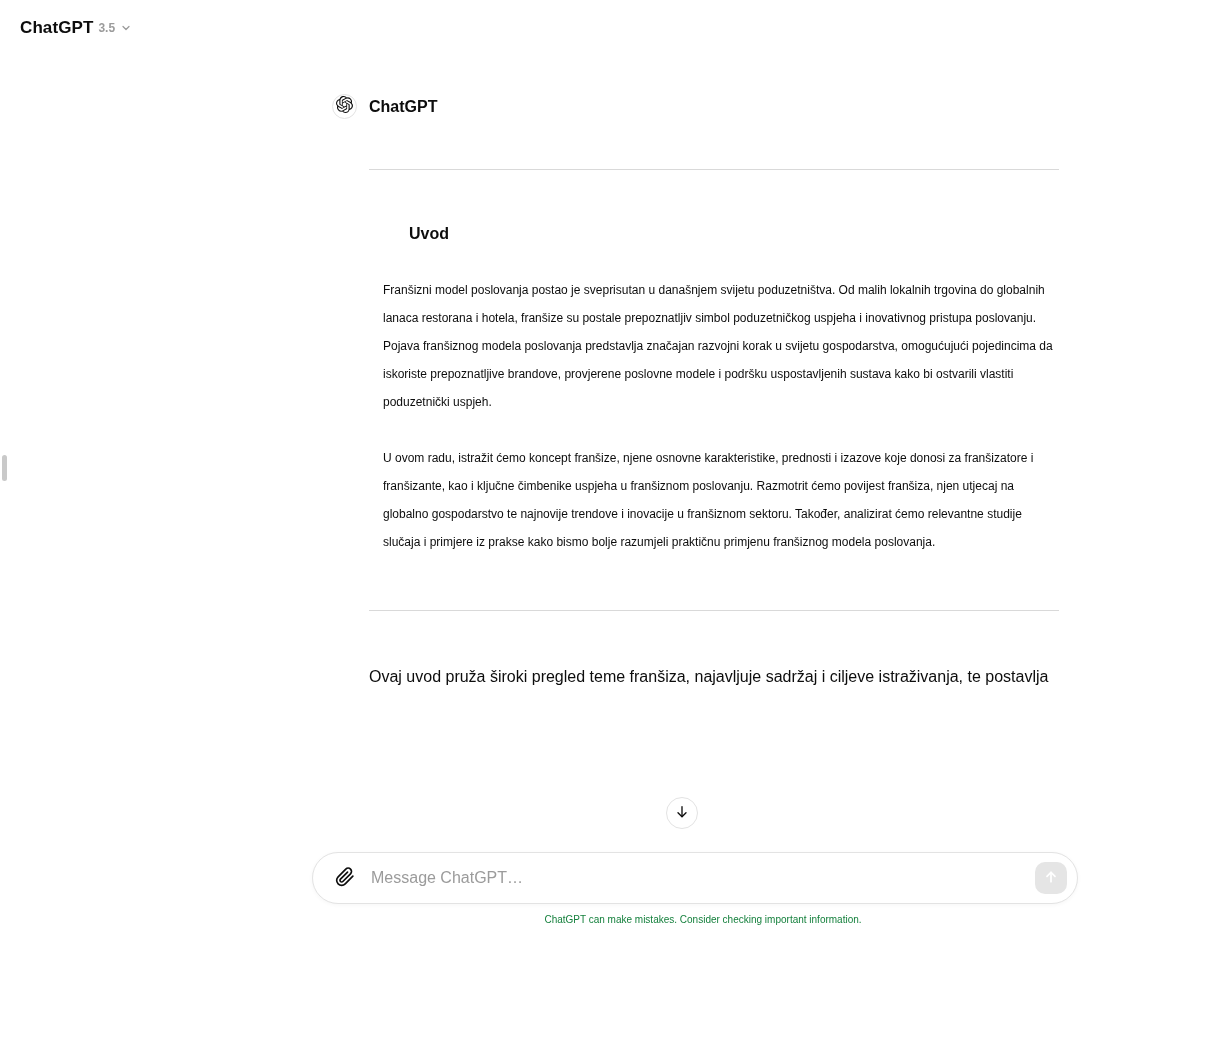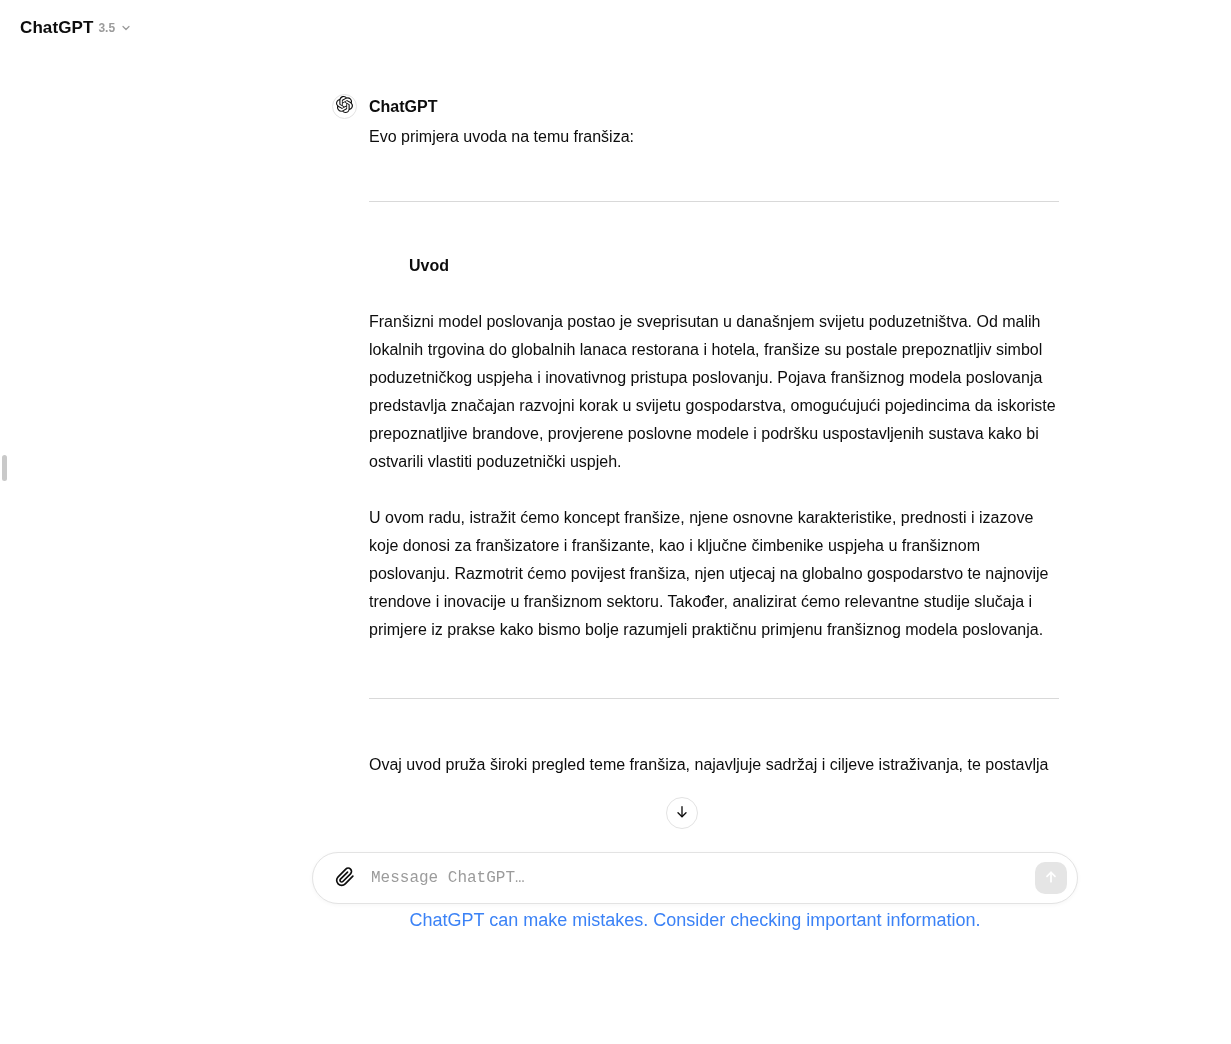--- a/index.html
+++ b/index.html
@@ -41,21 +41,21 @@
     width: 25px; height: 25px; border-radius: 50%;
     border: 1px solid #e3e3e3;
     display: flex; align-items: center; justify-content: center;
     background: #fff;
   }
   .msg-body { flex: 1; min-width: 0; }
   .author { font-size: 16px; font-weight: 700; line-height: 25px; }
   .intro { font-size: 16px; line-height: 28px; margin-top: 4px; }
   .divider { border: none; border-top: 1px solid #d9d9d9; height: 0; margin-top: 50px; }
   .section-heading { font-size: 16px; font-weight: 700; line-height: 24px; margin-top: 52px; margin-left: 40px; }
-  .prose { font-size: 16px; line-height: 28px; margin-top: 28px; color: #0d0d0d; }
+  .prose { font-size: 12px; line-height: 28px; margin-top: 28px; color: #0d0d0d; margin-left: 14px; }
   .prose.first { margin-top: 30px; }
   .divider.second { margin-top: 54px; }
   .trailing { font-size: 16px; line-height: 28px; margin-top: 52px; }
 
   
   .scroll-down {
     position: absolute; left: 666px; top: 797px;
     width: 32px; height: 32px; border-radius: 50%;
     background: #ffffff; border: 1px solid #e3e3e3;
     display: flex; align-items: center; justify-content: center;
@@ -74,37 +74,37 @@
     z-index: 4;
   }
   .attach-btn {
     background: none; border: none; cursor: pointer;
     width: 28px; height: 28px;
     display: flex; align-items: center; justify-content: center;
     flex: 0 0 auto;
   }
   .message-input {
     flex: 1; border: none; outline: none;
-    font-family: Liberation Mono, monospace; font-size: 16px; color: #14532d;
+    font-family: Liberation Sans, sans-serif; font-size: 16px; color: #14532d;
     padding: 0 12px; background: transparent;
   }
   .message-input::placeholder { color: #9b9b9b; }
   .send-btn {
     flex: 0 0 auto;
     width: 32px; height: 32px; border-radius: 10px;
     background: #e5e5e5; border: none;
     display: flex; align-items: center; justify-content: center;
     cursor: pointer;
   }
 
   
   .footer-note {
-    position: absolute; left: 312px; top: 912px; width: 766px;
+    position: absolute; left: 320px; top: 912px; width: 766px;
     text-align: center;
-    font-size: 18px; color: #3b82f6; line-height: 16px;
+    font-size: 10px; color: #15803d; line-height: 16px;
   }
 </style>
 </head>
 <body>
 
 <div class="app">
 
   <div class="top-bar">
     <button class="model-switcher">
       <span class="brand">ChatGPT</span>
@@ -125,21 +125,20 @@
         <div class="avatar">
           <span>
             <svg width="17" height="17" viewBox="0 0 24 24" fill="#0d0d0d">
                 <path d="M22.2819 9.8211a5.9847 5.9847 0 0 0-.5157-4.9108 6.0462 6.0462 0 0 0-6.5098-2.9A6.0651 6.0651 0 0 0 4.9807 4.1818a5.9847 5.9847 0 0 0-3.9977 2.9 6.0462 6.0462 0 0 0 .7427 7.0966 5.98 5.98 0 0 0 .511 4.9107 6.051 6.051 0 0 0 6.5146 2.9001A5.9847 5.9847 0 0 0 13.2599 24a6.0557 6.0557 0 0 0 5.7718-4.2058 5.9894 5.9894 0 0 0 3.9977-2.9001 6.0557 6.0557 0 0 0-.7475-7.073zM13.2599 22.4301a4.4755 4.4755 0 0 1-2.8764-1.0408l.1419-.0804 4.7783-2.7582a.7948.7948 0 0 0 .3927-.6813v-6.7369l2.02 1.1686a.071.071 0 0 1 .038.052v5.5826a4.504 4.504 0 0 1-4.4945 4.4944zm-9.6607-4.1254a4.4708 4.4708 0 0 1-.5346-3.0137l.142.0852 4.783 2.7582a.7712.7712 0 0 0 .7806 0l5.8428-3.3685v2.3324a.0804.0804 0 0 1-.0332.0615L9.74 19.9502a4.4992 4.4992 0 0 1-6.1408-1.6464zM2.3408 7.8956a4.485 4.485 0 0 1 2.3655-1.9728V11.6a.7664.7664 0 0 0 .3879.6765l5.8144 3.3543-2.0201 1.1685a.0757.0757 0 0 1-.071 0l-4.8303-2.7865A4.504 4.504 0 0 1 2.3408 7.8956zm16.5963 3.8558L13.1038 8.364 15.1192 7.2a.0757.0757 0 0 1 .071 0l4.8303 2.7913a4.4944 4.4944 0 0 1-.6765 8.1042v-5.6772a.79.79 0 0 0-.4069-.6813zm2.0107-3.0231l-.142-.0852-4.7735-2.7818a.7759.7759 0 0 0-.7854 0L9.409 9.2297V6.8974a.0662.0662 0 0 1 .0284-.0615l4.8303-2.7866a4.4992 4.4992 0 0 1 6.6802 4.66zM8.3065 12.863l-2.02-1.1638a.0804.0804 0 0 1-.038-.0567V6.0742a4.4992 4.4992 0 0 1 7.3757-3.4537l-.142.0805L8.704 5.459a.7948.7948 0 0 0-.3927.6813zm1.0976-2.3654l2.602-1.4998 2.6069 1.4998v2.9994l-2.5974 1.4997-2.6067-1.4997z"></path>
               </svg>
           </span>
         </div>
       </div>
       <div class="msg-body">
         <div class="author">ChatGPT</div>
-        <p class="intro">Evo primjera uvoda na temu franšiza:</p>
         <hr class="divider">
         <h3 class="section-heading">Uvod</h3>
         <p class="prose first">Franšizni model poslovanja postao je sveprisutan u današnjem svijetu poduzetništva. Od malih lokalnih trgovina do globalnih lanaca restorana i hotela, franšize su postale prepoznatljiv simbol poduzetničkog uspjeha i inovativnog pristupa poslovanju. Pojava franšiznog modela poslovanja predstavlja značajan razvojni korak u svijetu gospodarstva, omogućujući pojedincima da iskoriste prepoznatljive brandove, provjerene poslovne modele i podršku uspostavljenih sustava kako bi ostvarili vlastiti poduzetnički uspjeh.</p>
         <p class="prose">U ovom radu, istražit ćemo koncept franšize, njene osnovne karakteristike, prednosti i izazove koje donosi za franšizatore i franšizante, kao i ključne čimbenike uspjeha u franšiznom poslovanju. Razmotrit ćemo povijest franšiza, njen utjecaj na globalno gospodarstvo te najnovije trendove i inovacije u franšiznom sektoru. Također, analizirat ćemo relevantne studije slučaja i primjere iz prakse kako bismo bolje razumjeli praktičnu primjenu franšiznog modela poslovanja.</p>
         <hr class="divider second">
         <p class="trailing">Ovaj uvod pruža široki pregled teme franšiza, najavljuje sadržaj i ciljeve istraživanja, te postavlja</p>
       </div>
     </div>
   </main>
 

